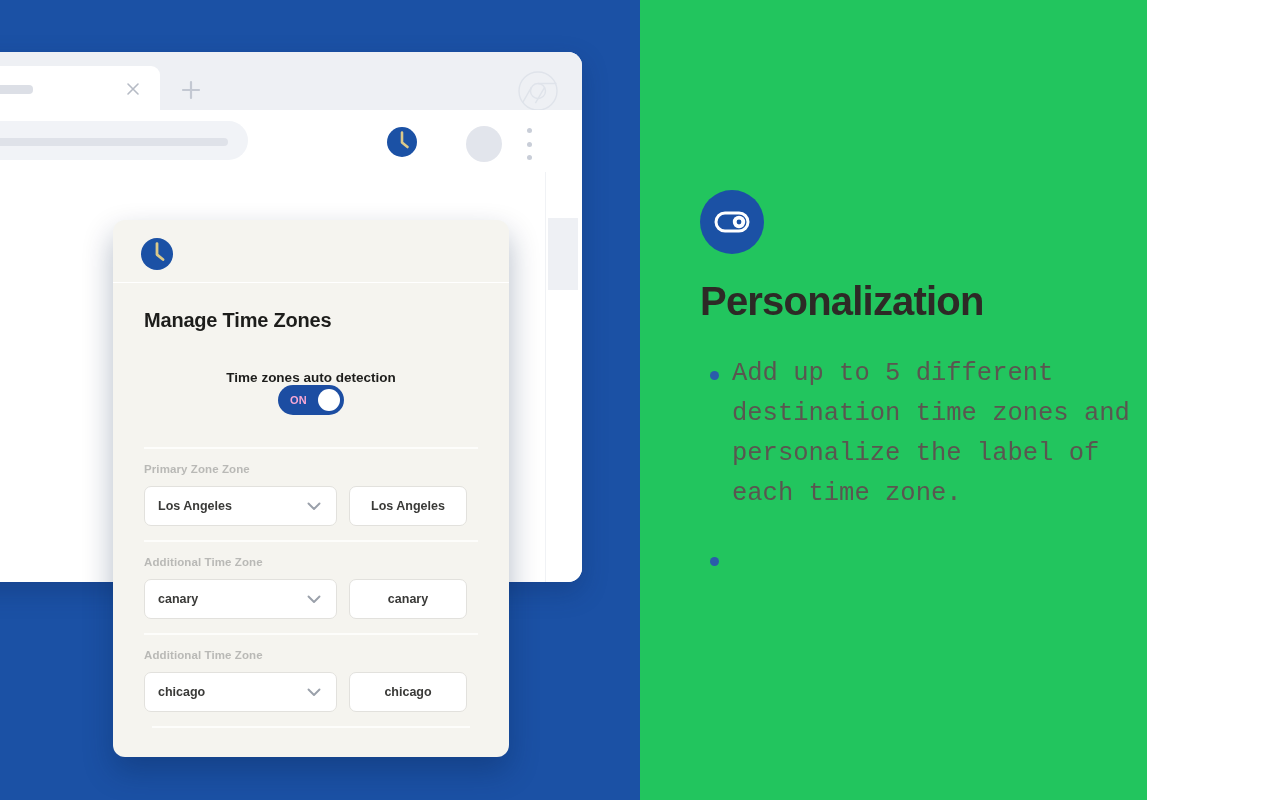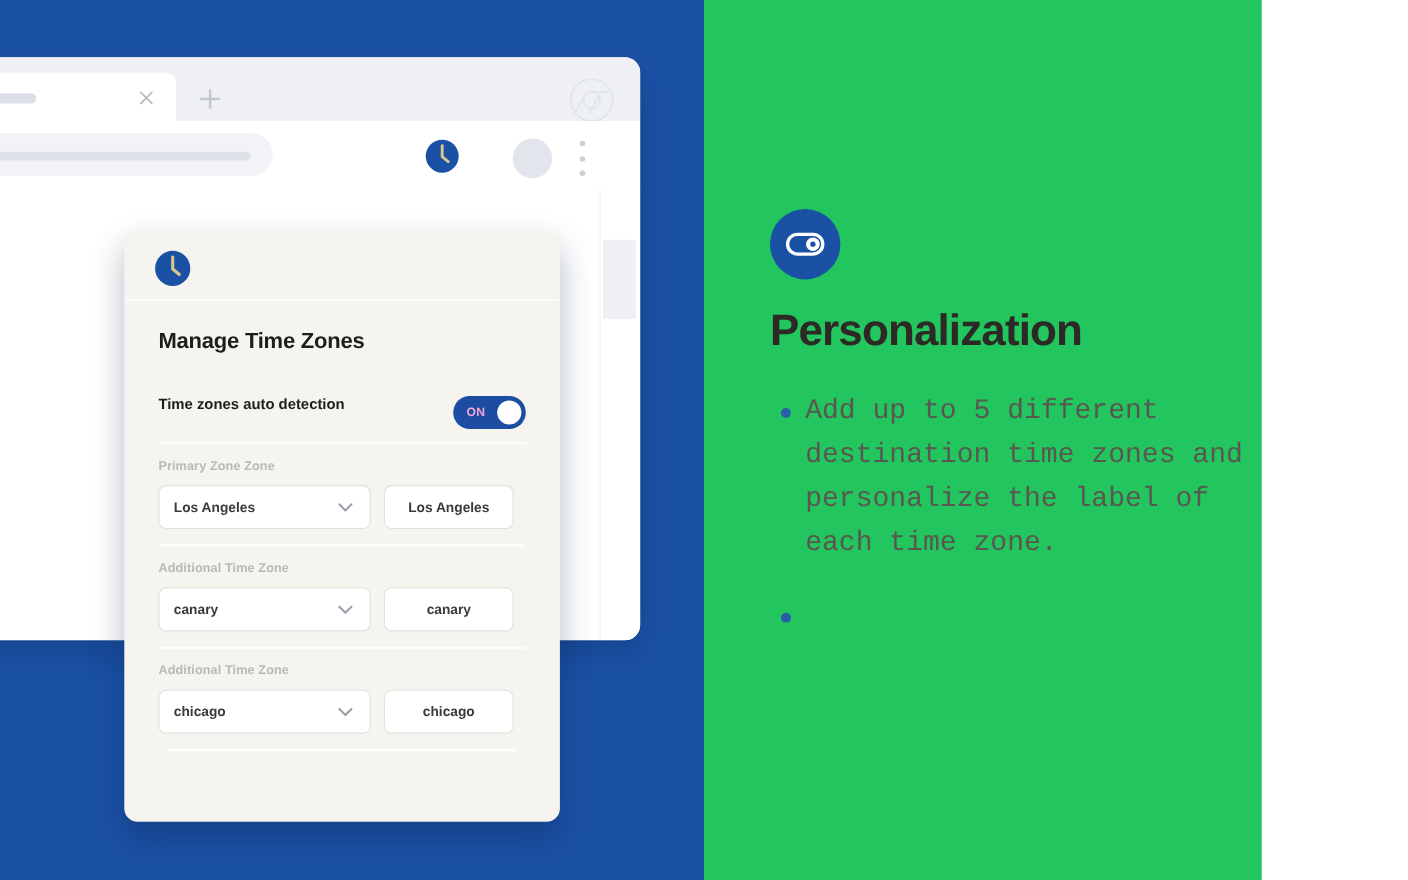--- a/index.html
+++ b/index.html
@@ -162,21 +162,21 @@
     top: 46px;
     width: 30px;
     height: 72px;
     background: #eef0f4;
   }
 
   
   .popup-card {
     position: absolute;
     left: 113px;
-    top: 210px;
+    top: 220px;
     width: 396px;
     height: 537px;
     background: #f5f4ef;
     border-radius: 12px;
     box-shadow: 0 14px 30px rgba(7, 30, 70, 0.30);
     overflow: hidden;
   }
   .popup-header {
     height: 62px;
     position: relative;
@@ -195,22 +195,24 @@
   }
   .popup-title {
     font-size: 20px;
     font-weight: bold;
     color: #1d1d1b;
     letter-spacing: -0.2px;
     margin: 0 0 38px 0;
   }
   .auto-detect-row {
     display: flex;
+    align-items: center;
     justify-content: space-between;
-    margin-bottom: 12px;
+    margin-bottom: 32px;
+    flex-direction: column;
   }
   .auto-detect-label {
     font-size: 13.5px;
     font-weight: bold;
     color: #1d1d1b;
   }
   .toggle-switch {
     width: 66px;
     height: 30px;
     border-radius: 15px;

